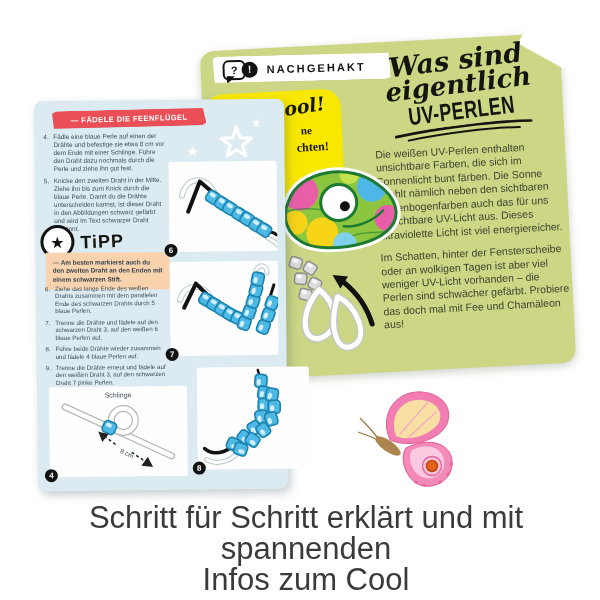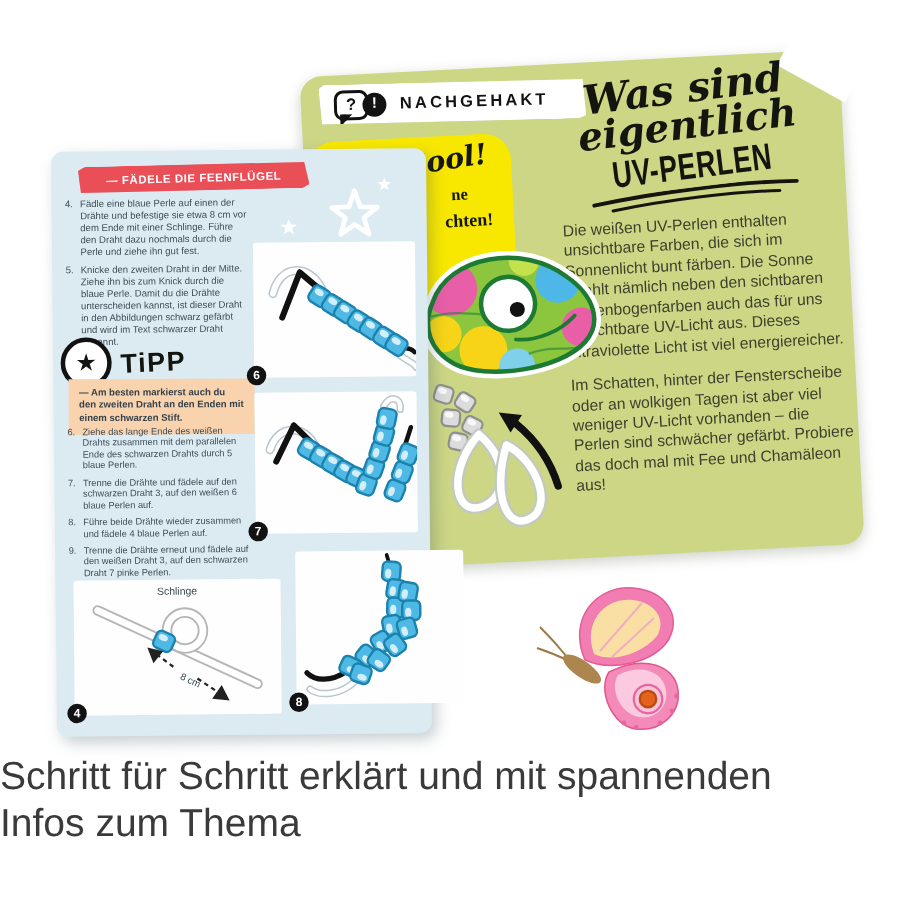--- a/index.html
+++ b/index.html
@@ -79,22 +79,22 @@
     font-weight:700;font-size:8px;}
   .box6{left:134px;top:62px;width:108px;height:90px;}
   .box7{left:134px;top:162px;width:108px;height:94px;}
   .box4{left:12px;top:286px;width:138px;height:90px;}
   .box8{left:160px;top:268px;width:112px;height:102px;}
   .schlinge-label{position:absolute;left:0;right:0;top:5px;text-align:center;
     font-size:7px;color:#37474f;}
 
   
   .butterfly{position:absolute;left:356px;top:386px;}
-  .caption{position:absolute;left:0;right:0;top:502px;
-    color:#3a3a3a;font-size:26px;line-height:31px;}
+  .caption{position:absolute;left:12px;right:0;top:502px;text-align:center;
+    color:#3a3a3a;font-size:31px;line-height:31px;}
 </style>
 </head>
 <body>
 
 <svg width="0" height="0" style="position:absolute" aria-hidden="true">
   <defs>
     <polygon id="star5" points="0,-16 3.8,-5.3 15.2,-4.9 6.2,2 9.4,12.9 0,6.5 -9.4,12.9 -6.2,2 -15.2,-4.9 -3.8,-5.3"></polygon>
     <g id="bead">
       <rect x="-6.5" y="-6" width="13" height="12" rx="3.5" fill="#4fb9e6" stroke="#1a82ad" stroke-width="1.6"></rect>
       <ellipse cx="-1.5" cy="-2" rx="3.2" ry="2.1" fill="#fff" opacity=".75"></ellipse>
@@ -339,16 +339,16 @@
         <circle cx="68" cy="99" r="1.6"></circle>
       <circle cx="84" cy="96" r="1.6"></circle>
         <circle cx="92" cy="88" r="1.6"></circle>
         <circle cx="95" cy="78" r="1.6"></circle>
     </g>
     <ellipse cx="32" cy="60" rx="15" ry="5.5" transform="rotate(35 32 60)" fill="#ad854e"></ellipse>
   </svg>
 
   <div class="caption">
     <div>Schritt für Schritt erklärt und mit spannenden</div>
-    <div>Infos zum Thema</div>
+    <div>Infos zum Cool</div>
   </div>
 
 </div>
 
 </body></html>

